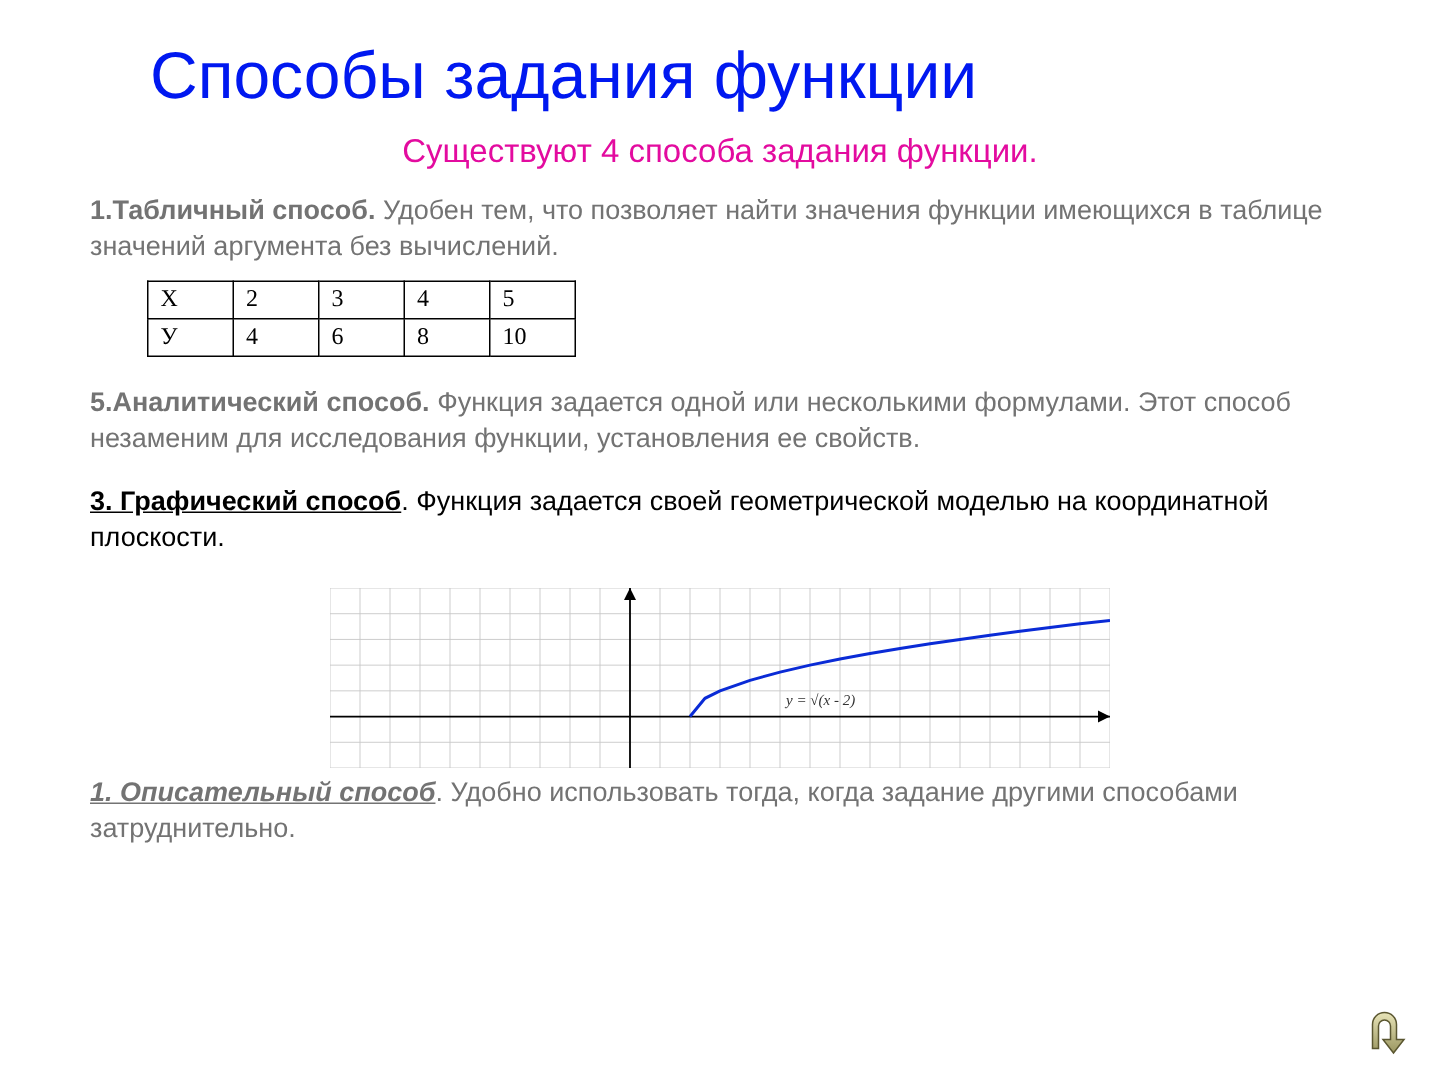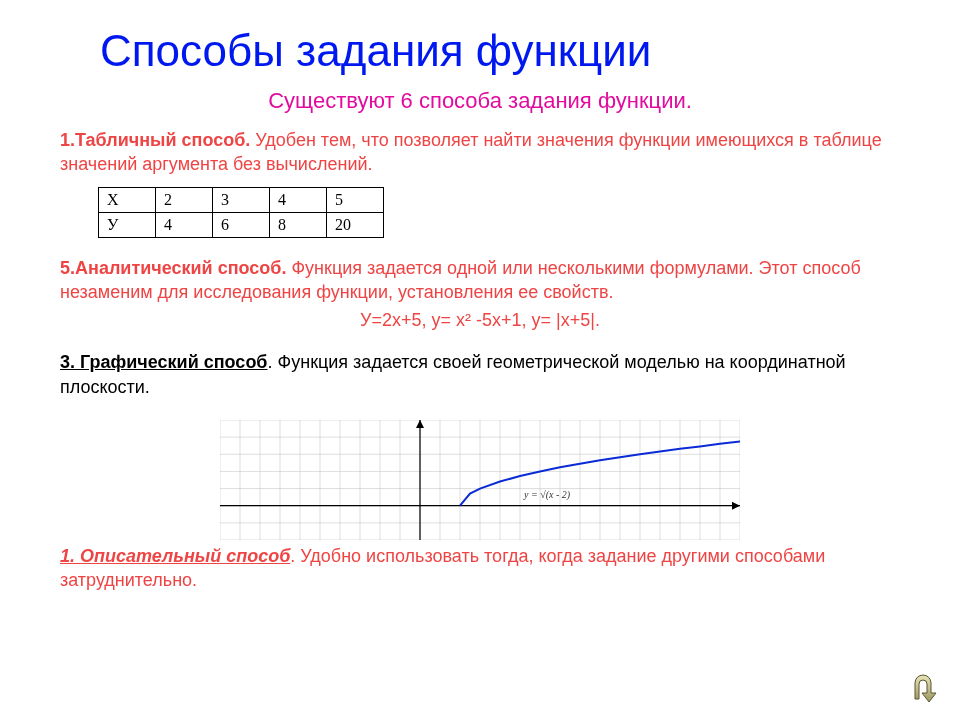--- a/index.html
+++ b/index.html
@@ -28,21 +28,21 @@
   }
   .subtitle {
     color: #e30b9f;
     font-size: 22px;
     text-align: center;
     margin-bottom: 14px;
   }
   .sect {
     font-size: 18px;
     line-height: 1.35;
-    color: #ef4444;
+    color: #737373;
     margin: 4px 20px 10px 20px;
   }
   .sect .lead {
     font-weight: bold;
   }
   .gap {
     height: 6px;
   }
   table.functable {
     border-collapse: collapse;
@@ -91,50 +91,49 @@
     cursor: pointer;
   }
 </style>
 </head>
 <body>
 
 <div class="slide">
 
   <div class="title">Способы задания функции</div>
 
-  <div class="subtitle">Существуют 6 способа задания функции.</div>
+  <div class="subtitle">Существуют 4 способа задания функции.</div>
 
   <div class="sect">
     <span class="lead">1.Табличный способ.</span><span> Удобен тем, что позволяет найти значения функции имеющихся в таблице значений аргумента без вычислений.</span>
   </div>
 
   <table class="functable">
     <tbody>
         <tr>
       <td>Х</td>
       <td>2</td>
       <td>3</td>
       <td>4</td>
       <td>5</td>
     </tr>
     <tr>
       <td>У</td>
       <td>4</td>
       <td>6</td>
       <td>8</td>
-      <td>20</td>
+      <td>10</td>
     </tr>
   </tbody>
     </table>
 
   <div class="gap"></div>
 
   <div class="sect">
     <span class="lead">5.Аналитический способ.</span><span> Функция задается одной или несколькими формулами. Этот способ незаменим для исследования функции, установления ее свойств.</span>
-    <div class="formulas">У=2х+5,   у= х² -5х+1,     у= |х+5|.</div>
   </div>
 
   <div class="sect3">
     <span class="lead">3. Графический способ</span><span>. Функция задается своей геометрической моделью на координатной плоскости.</span>
   </div>
 
   <div class="chartwrap">
     <svg class="chart" id="chart" width="520" height="120">
         <line x1="0" y1="0" x2="0" y2="120" stroke="#c7c7c7" stroke-width="0.6"></line>
         <line x1="20" y1="0" x2="20" y2="120" stroke="#c7c7c7" stroke-width="0.6"></line>

